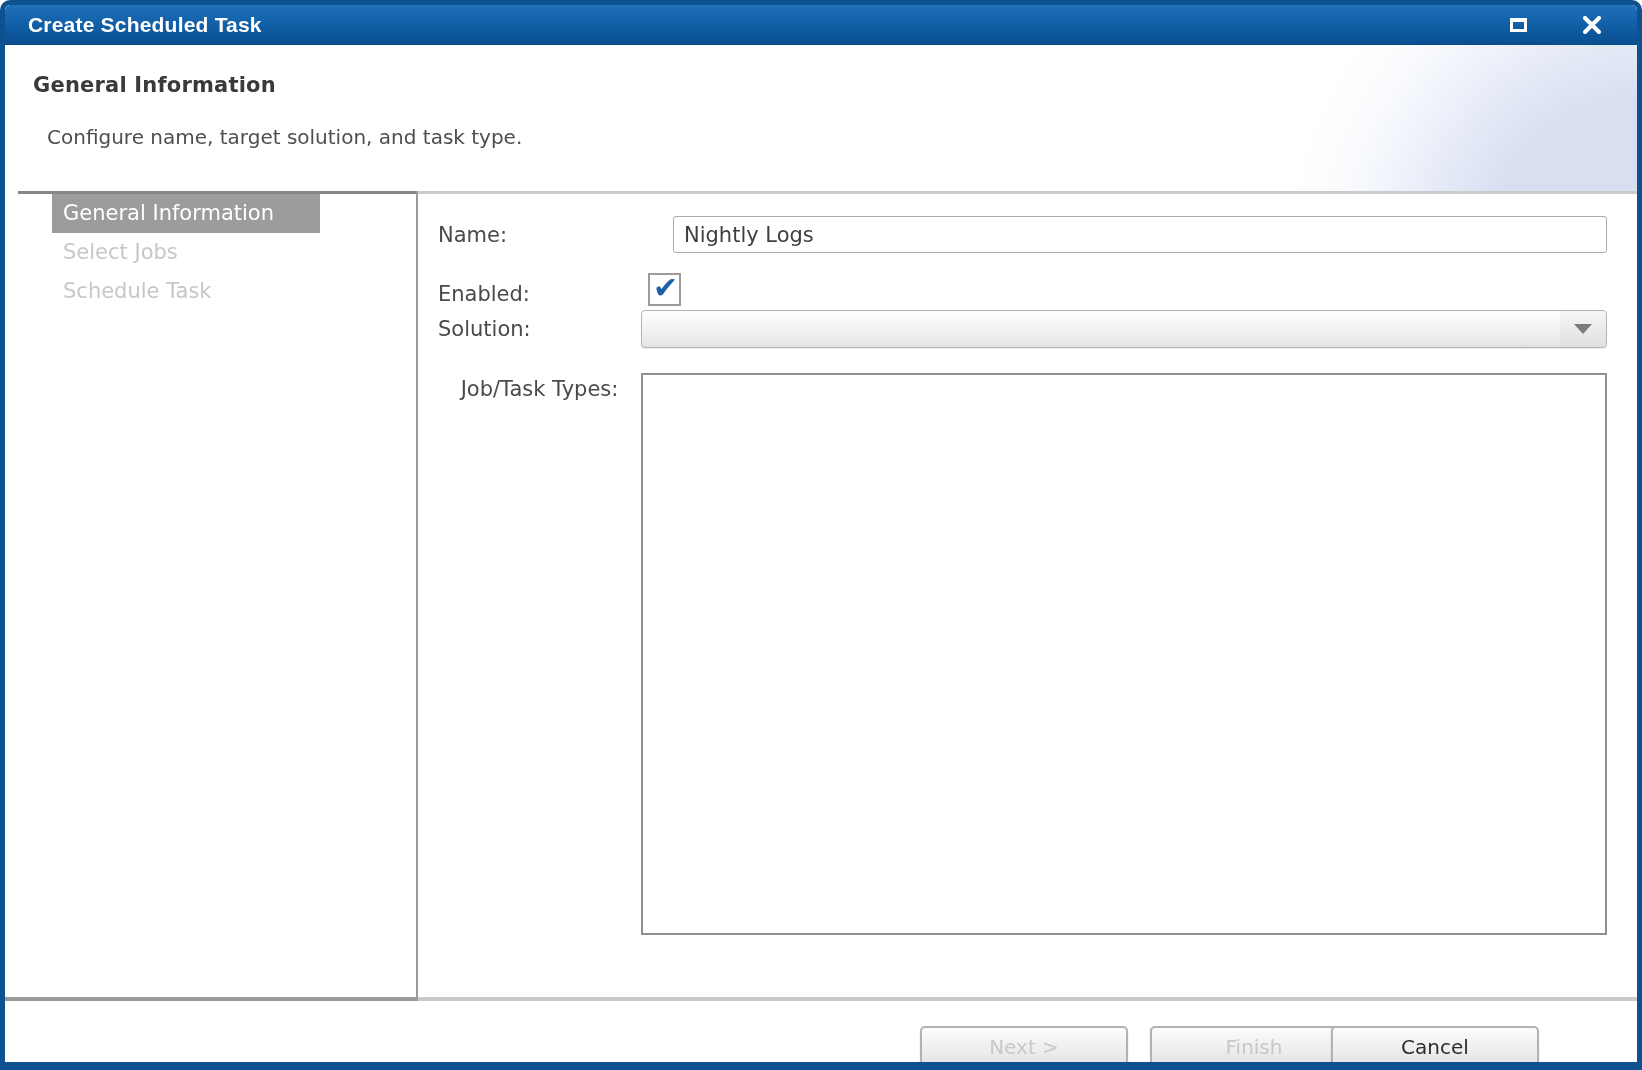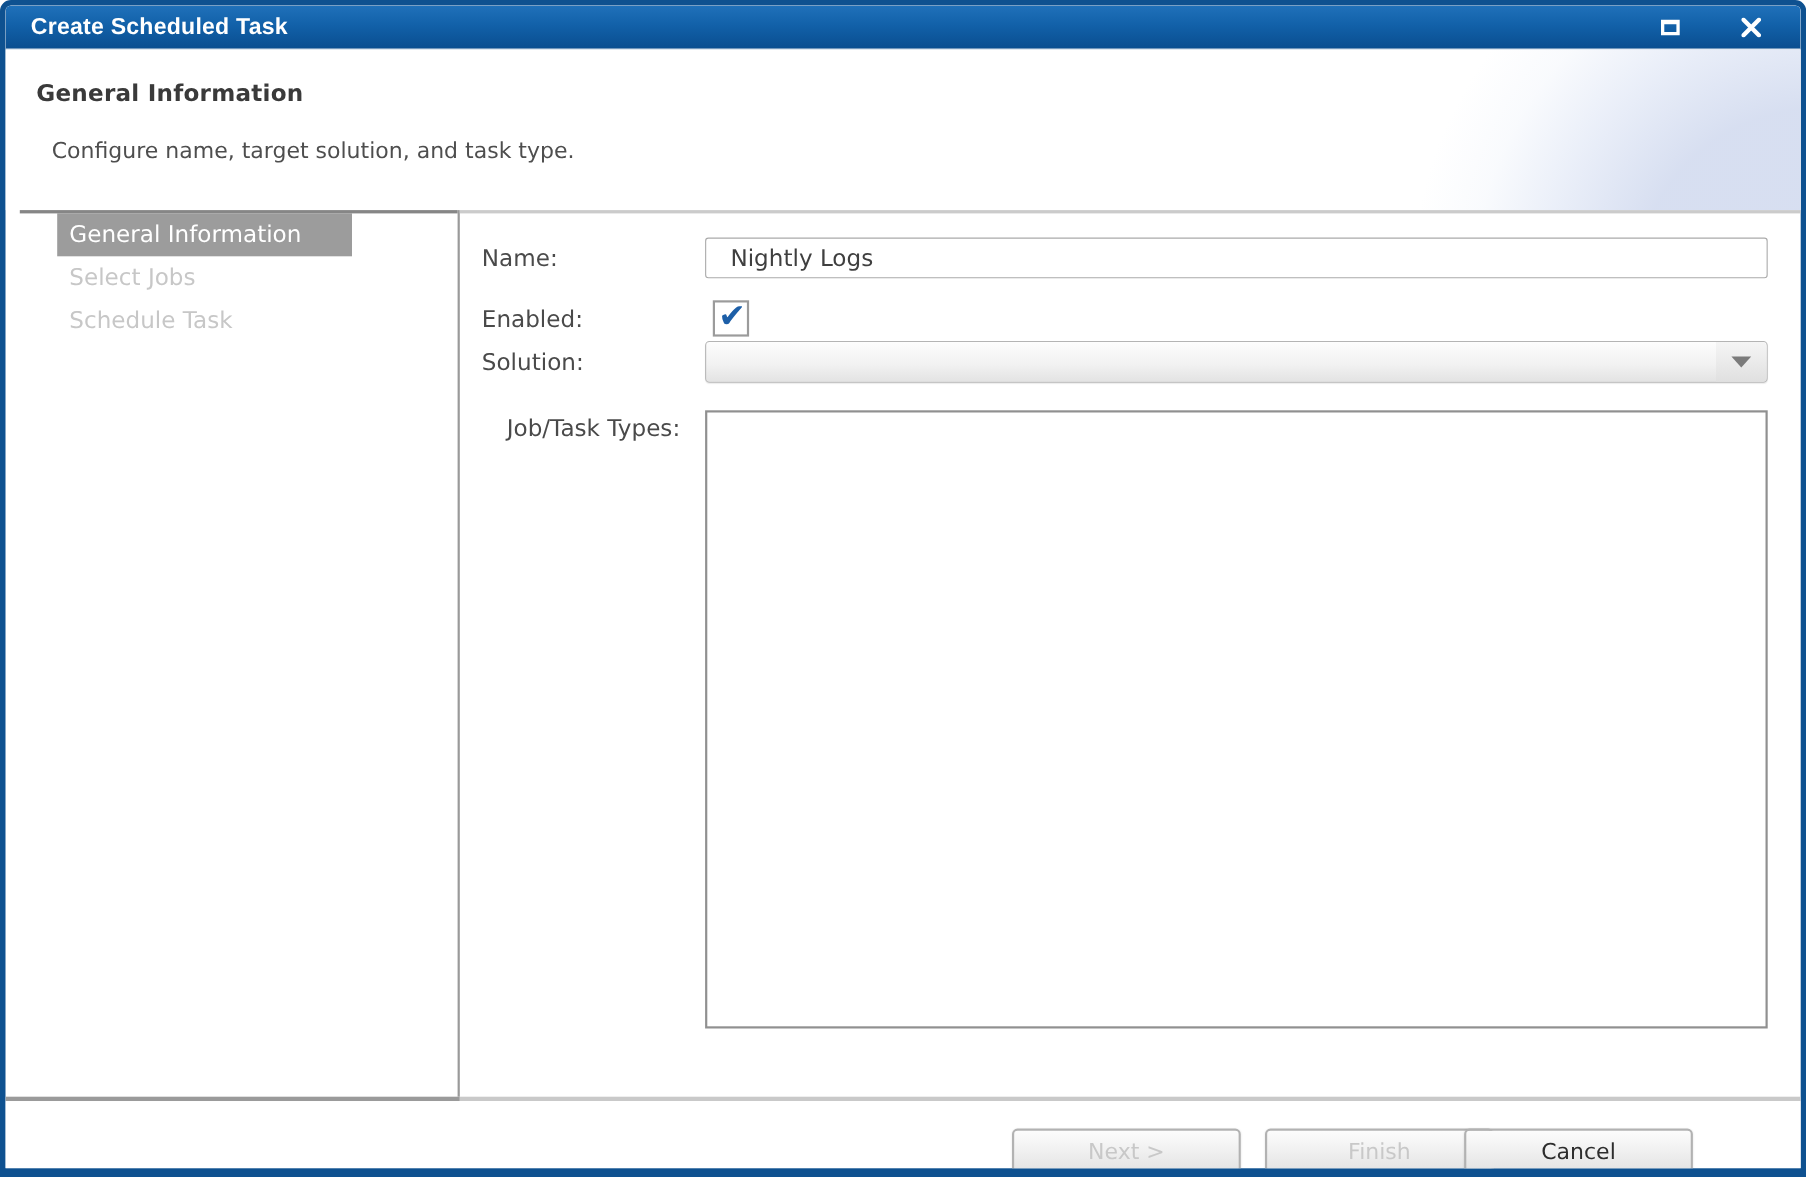--- a/index.html
+++ b/index.html
@@ -108,24 +108,25 @@
     width: 203px; flex: 0 0 203px;
     font-size: 21px; color: #4a4a4a;
   }
   .row-name { margin-top: 3px; }
   .text-input {
     flex: 1;
     height: 37px;
     border: 1px solid #aaaaaa; border-radius: 3px;
     font-family: "DejaVu Sans", sans-serif;
     font-size: 21px; color: #3f3f3f;
-    padding: 0 22px; background: #ffffff;
+    padding: 0 10px; background: #ffffff;
     outline: none;
-  }
-  .row-enabled { margin-top: 20px; }
+    margin-left: 32px;
+  }
+  .row-enabled { margin-top: 20px; align-items: flex-end; }
   .checkbox {
     width: 33px; height: 33px;
     border: 2px solid #9b9b9b; background: #ffffff;
     display: flex; align-items: center; justify-content: center;
     margin-left: 7px; cursor: pointer;
   }
   .checkbox .check {
     color: #1d5fa8; font-size: 30px; font-weight: bold;
     line-height: 1; transform: translate(1px, -2px);
   }

